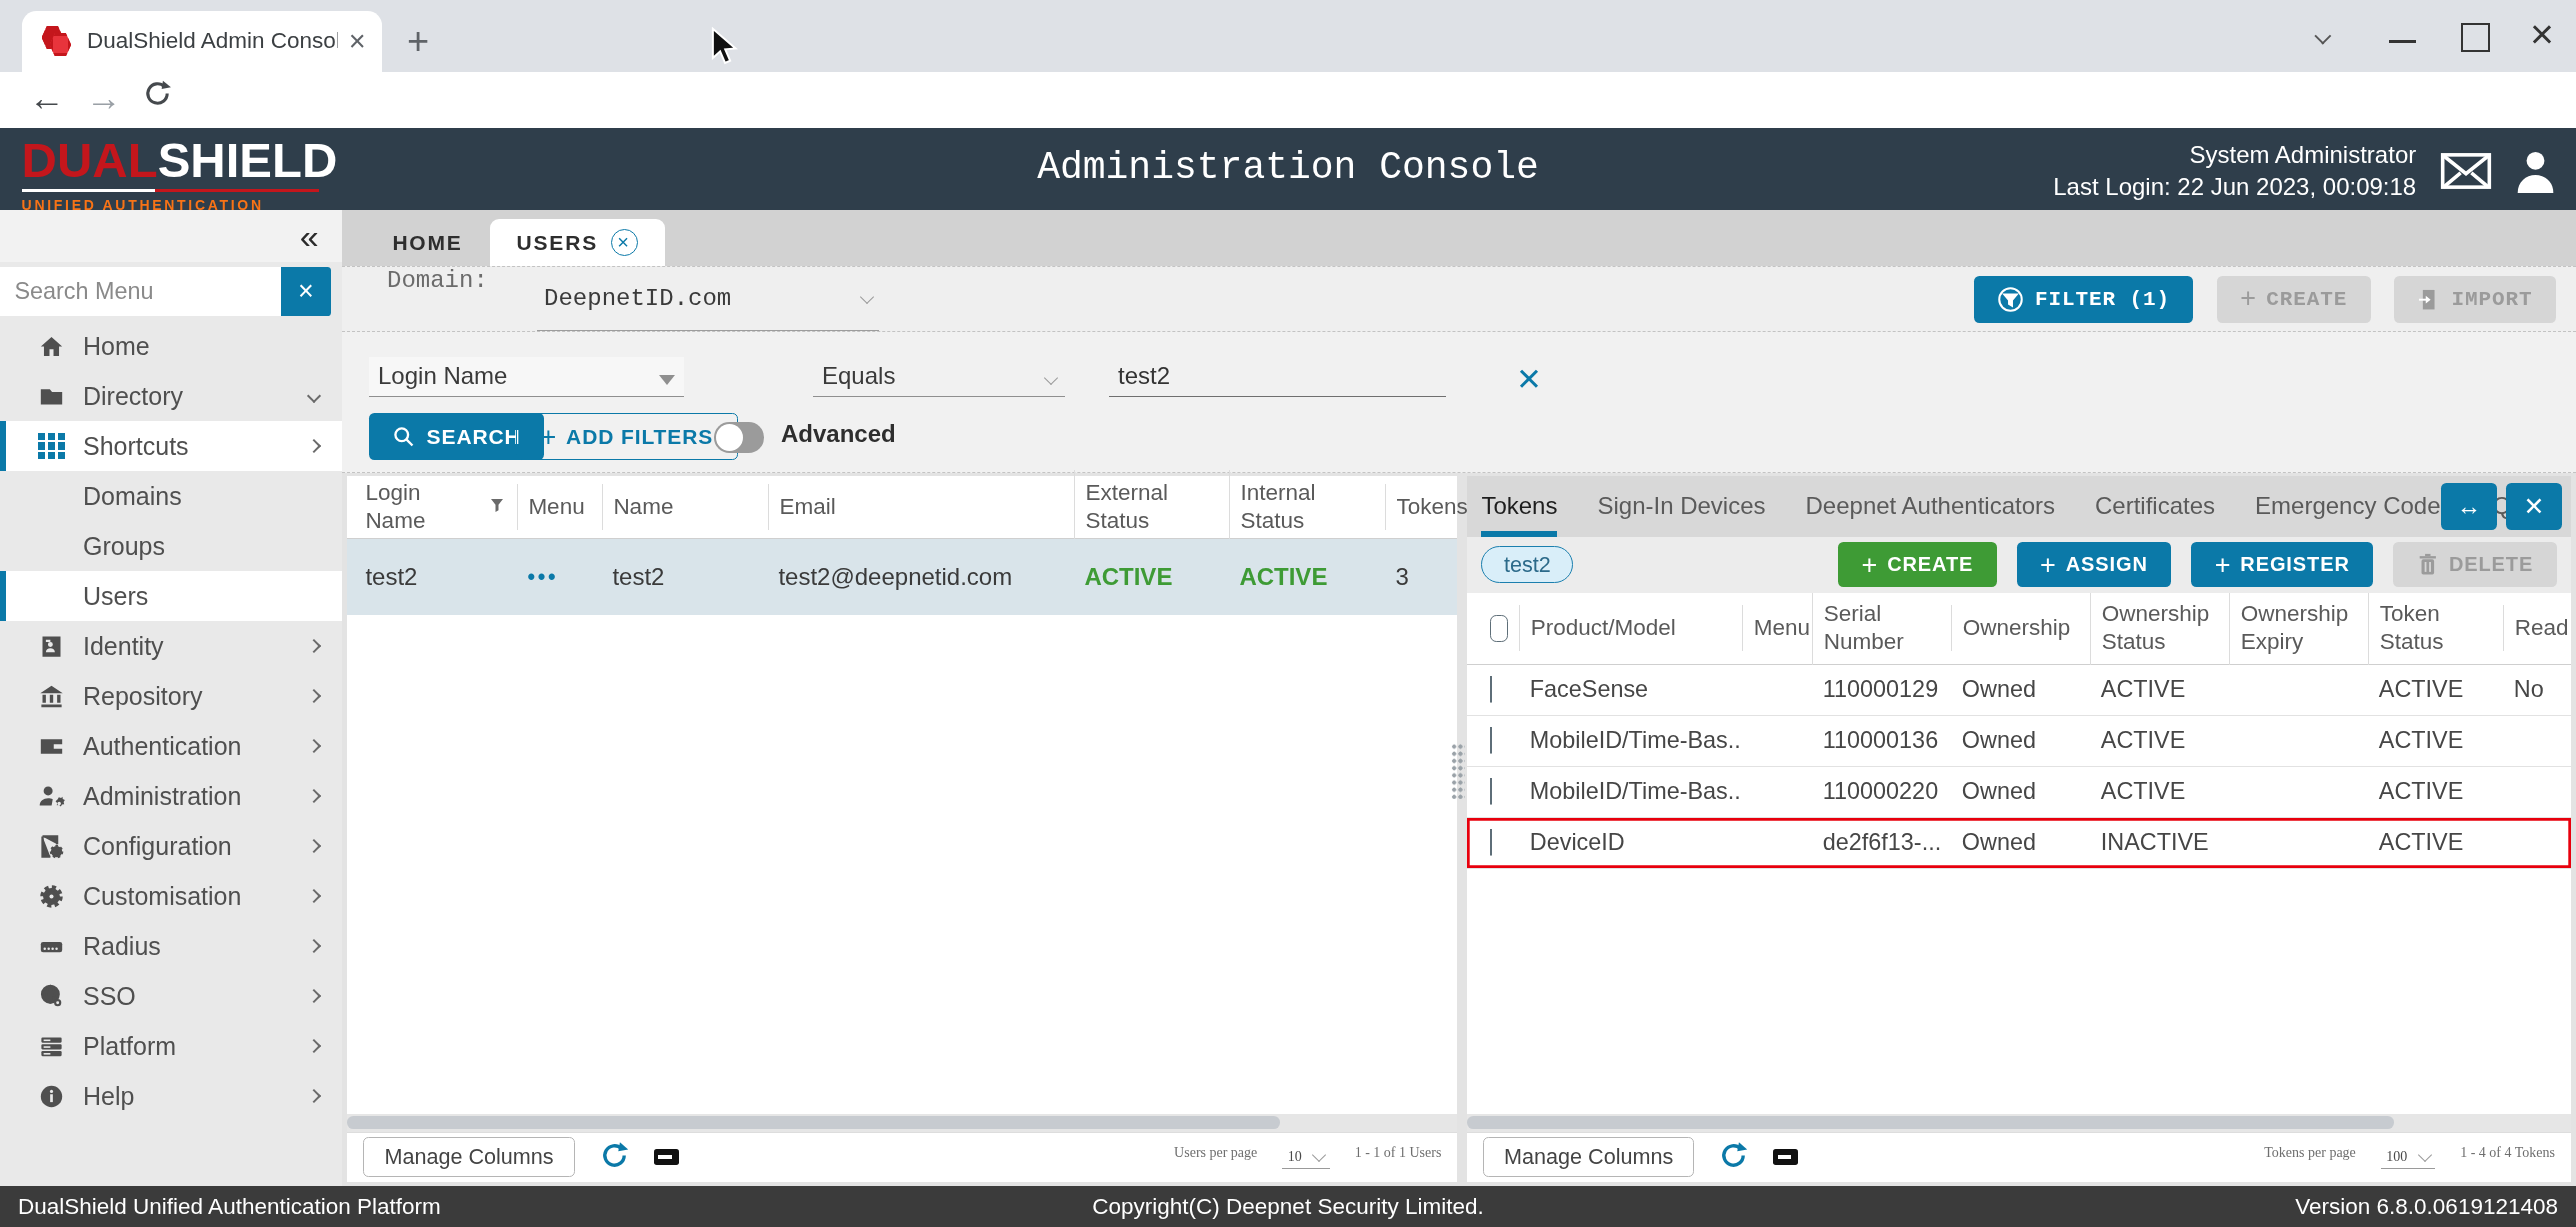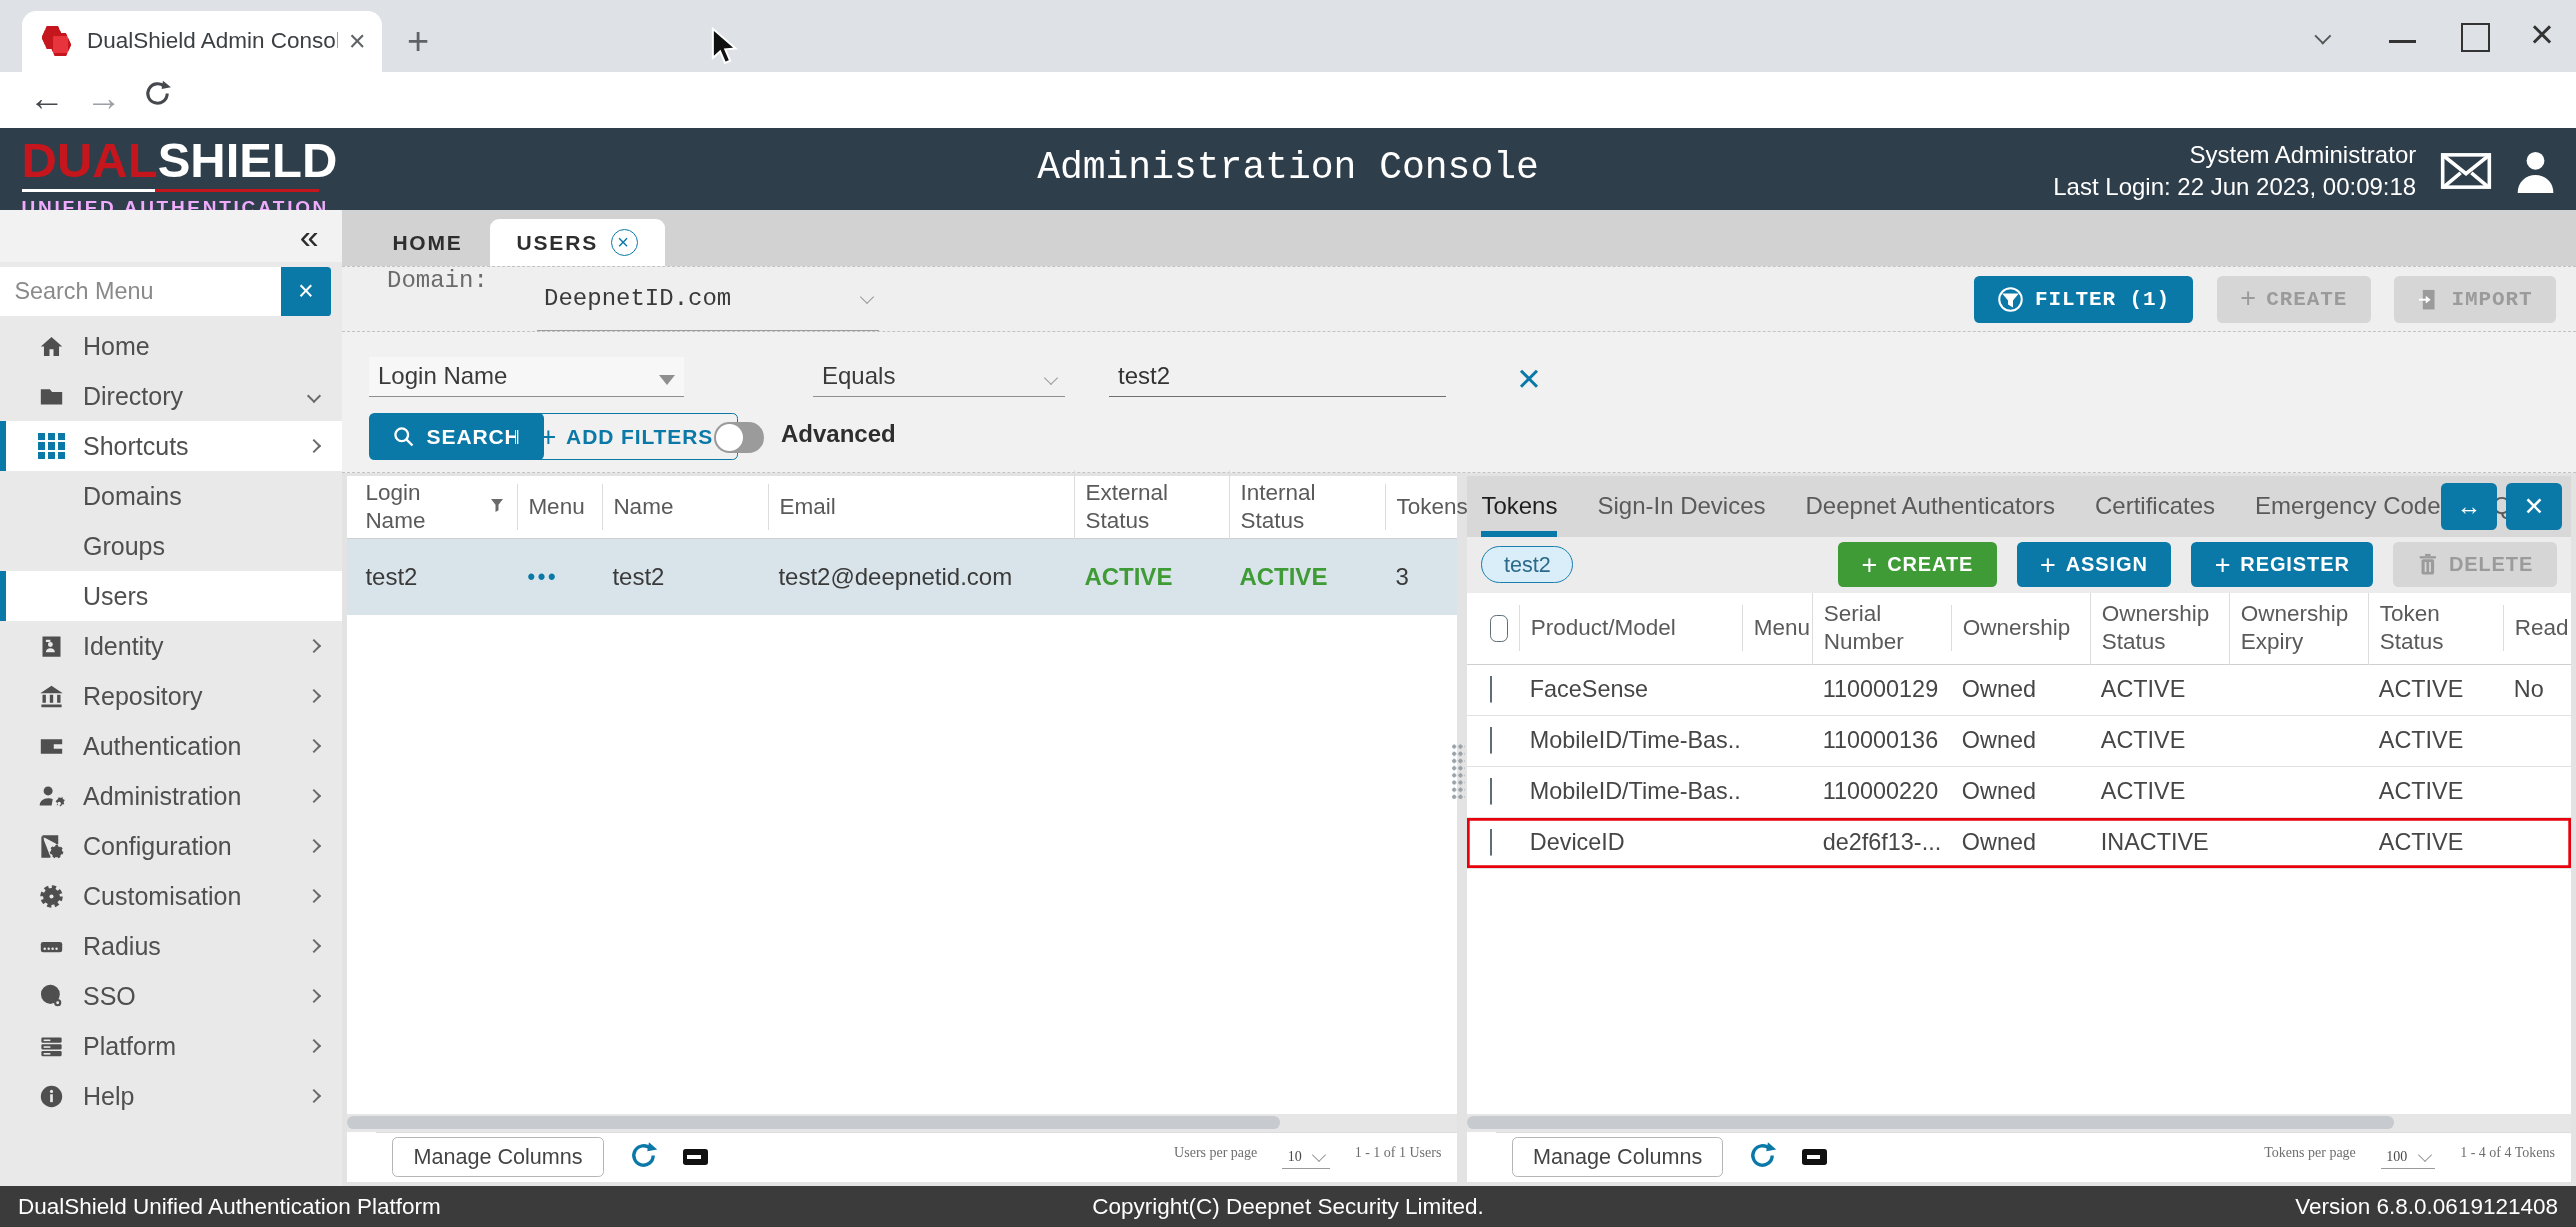--- a/index.html
+++ b/index.html
@@ -48,21 +48,21 @@
   
   #app-header { left:0; top:128px; width:2576px; height:82px; background:#2f3e4b; }
   #logo { left:21.6px; top:7.2px; width:297px; }
   .logo-line1 { display:flex; align-items:flex-end; height:50px; }
   .logo-word { font-size:49px; font-weight:bold; letter-spacing:0; line-height:1; }
   .lw-red { color:#c4161c; }
   .lw-white { color:#fff; }
   .logo-rule { display:flex; height:3.6px; margin-top:3.6px; }
   .logo-rule .w { background:#fff; width:45%; }
   .logo-rule .r { background:#c4161c; width:55%; }
-  .logo-tag { color:#f0abfc; font-size:19px; font-weight:bold; letter-spacing:2.7px; margin-top:5px; white-space:nowrap; }
+  .logo-tag { color:#f97316; font-size:14px; font-weight:bold; letter-spacing:2.7px; margin-top:5px; white-space:nowrap; }
   #app-title { left:50%; top:18px; transform:translateX(-50%); color:#fff; font-size:38px; font-weight:300; white-space:nowrap;font-family:Liberation Mono, monospace; }
   #hdr-right { right:20px; top:10.8px; display:flex; align-items:center; gap:23.4px; }
   .hdr-user { color:#fff; font-size:24px; text-align:right; line-height:1.35; }
   .env-ico svg, .person-ico svg { display:block; }
 
   
   #sidebar { left:0; top:210px; width:342px; height:976px; background:#e9e9e9; }
   #side-top { height:52px; background:#f2f2f2; display:flex; justify-content:flex-end; align-items:center; padding-right:23.4px; }
   .collapse-ico { font-size:34px; color:#2b2b2b; line-height:1; }
   #side-search { height:59px; display:flex; align-items:center; background:#e9e9e9; }
@@ -145,21 +145,21 @@
 
   #tokens-head, .tokens-cols { grid-template-columns:52px 223px 70px 139px 139px 139px 139px 135px 1fr; }
   #tokens-head { height:72px; }
   .tokens-cols { height:51px; border-bottom:0.9px solid #e2e2e2; font-size:23.4px; color:#464646; }
   .cb { width:27px; height:27px; border:1.8px solid #5e6e78; border-radius:6.3px; background:#fff; margin-left:12.6px; }
   .row-alert { box-shadow:inset 0 0 0 2.7px #e8000d; }
 
   .card-fill { flex:1; background:#fff; }
   .hscroll { height:18px; background:#e6e6e6; position:relative; }
   .hscroll .thumb { position:absolute; left:0; top:2.7px; height:12.6px; width:84%; background:#c7cbd0; border-radius:6.3px; }
-  .card-toolbar { height:50px; border-top:0.9px solid #ddd; display:flex; align-items:center; padding:0 16px; gap:24px;margin-left:29px; }
+  .card-toolbar { height:50px; border-top:0.9px solid #ddd; display:flex; align-items:center; padding:0 16px; gap:24px; }
   .mc-btn { border:0.9px solid #b5b5b5; border-radius:5.4px; height:40px; padding:0 20px; font-size:21.6px; color:#444; display:flex; align-items:center; background:#fff; }
   .mini-rect { width:25px; height:15.3px; background:#111; border-radius:2.7px; position:relative; }
   .mini-rect:after { content:""; position:absolute; left:4.5px; top:5.4px; width:13.5px; height:4.5px; background:#fff; }
   .pager { margin-left:auto; display:flex; align-items:flex-start; gap:25px; font-size:14px; color:#6e6e6e;font-family:Liberation Serif, serif; }
   .pp-select { display:flex; align-items:center; gap:12.6px; border-bottom:0.9px solid #9a9a9a; padding:3.6px 5.4px; color:#4a4a4a; }
   .pp-select .sel-chev { margin:0 0 3.6px 0; }
   .drag-handle { position:absolute; left:1109px; top:270px; width:13.5px; height:56px;
     background-image:radial-gradient(#9aa2a8 1.8px, transparent 2.2px); background-size:6.3px 7.2px; }
 
   

